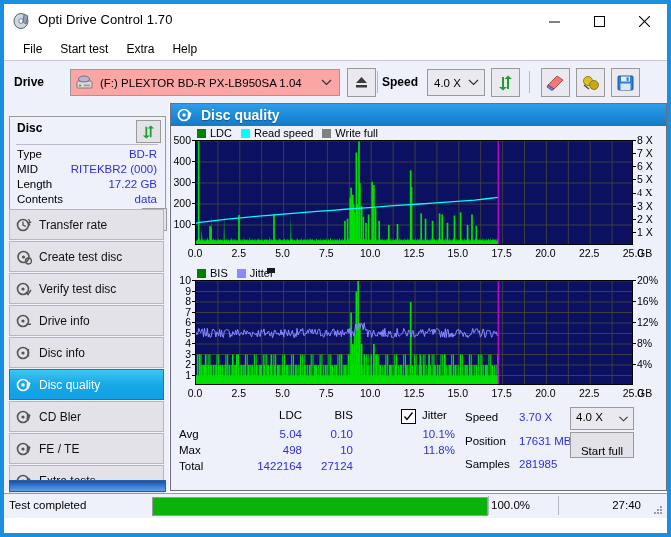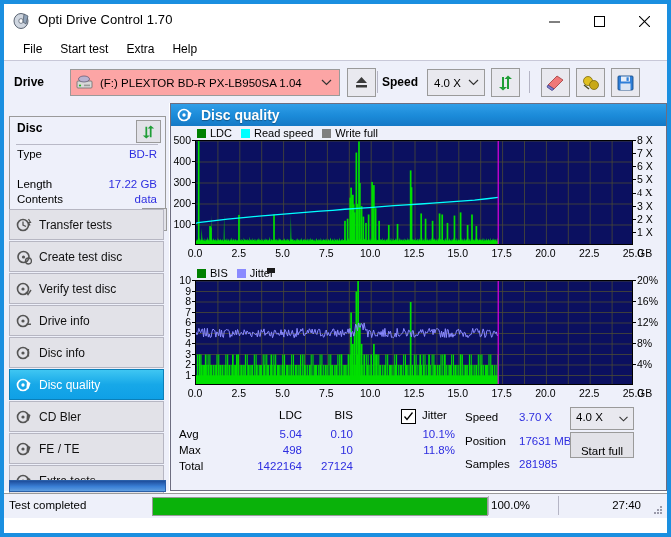--- a/index.html
+++ b/index.html
@@ -222,20 +222,24 @@
           <path d="M5 2 L5 12 L2 12 L6 15.5 L10 12 L7 12 L7 2 Z" fill="#1f9e36"></path>
           <path d="M12 14 L12 4 L15 4 L11 0.5 L7.5 4 L10 4 L10 14 Z" fill="#1f9e36"></path>
         </svg>
       </div>
       <div class="disc-rule"></div>
 
       <div class="disc-row" style="top:31px;">
         <span class="k">Type</span>
         <span class="v">BD-R</span>
       </div>
+      <div class="disc-row" style="top:46px;">
+        <span class="k">MID</span>
+        <span class="v">RITEKBR2 (000)</span>
+      </div>
       <div class="disc-row" style="top:61px;">
         <span class="k">Length</span>
         <span class="v">17.22 GB</span>
       </div>
       <div class="disc-row" style="top:76px;">
         <span class="k">Contents</span>
         <span class="v">data</span>
       </div>
       <div class="disc-row" style="top:92px;">
         <span class="k">Label</span>
@@ -252,21 +256,21 @@
 
     <div class="navlist">
       <div class="navitem">
         <span class="nicon">
           <svg width="16" height="16" viewBox="0 0 16 16">
               <circle cx="7" cy="8" r="5.5" fill="none" stroke="#555" stroke-width="1.6"></circle>
               <path d="M7 4.5 L7 8 L10 9.5" stroke="#555" stroke-width="1.3" fill="none"></path>
               <path d="M12.5 2 L14.5 5.5 L12.5 5.5 L14 8.5" stroke="#555" stroke-width="1.2" fill="none"></path>
             </svg>
         </span>
-        <span class="ntext">Transfer tests</span>
+        <span class="ntext">Transfer rate</span>
       </div>
       <div class="navitem">
         <span class="nicon">
           <svg width="16" height="16" viewBox="0 0 16 16">
               <circle cx="7.5" cy="8" r="5.5" fill="none" stroke="#555" stroke-width="1.6"></circle>
               <circle cx="7.5" cy="8" r="1.6" fill="#555"></circle>
               <circle cx="12.5" cy="12" r="3" fill="none" stroke="#555" stroke-width="1.3"></circle>
             </svg>
         </span>
         <span class="ntext">Create test disc</span>

